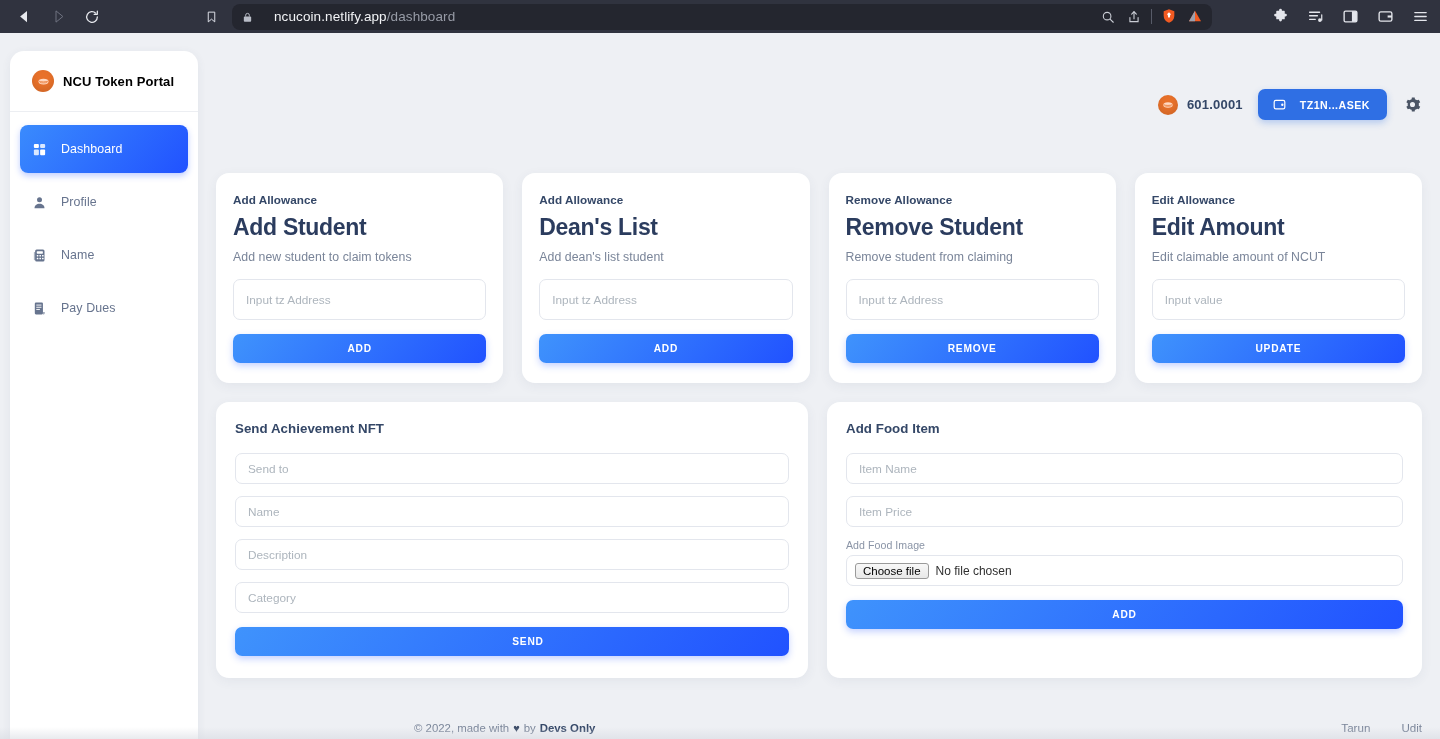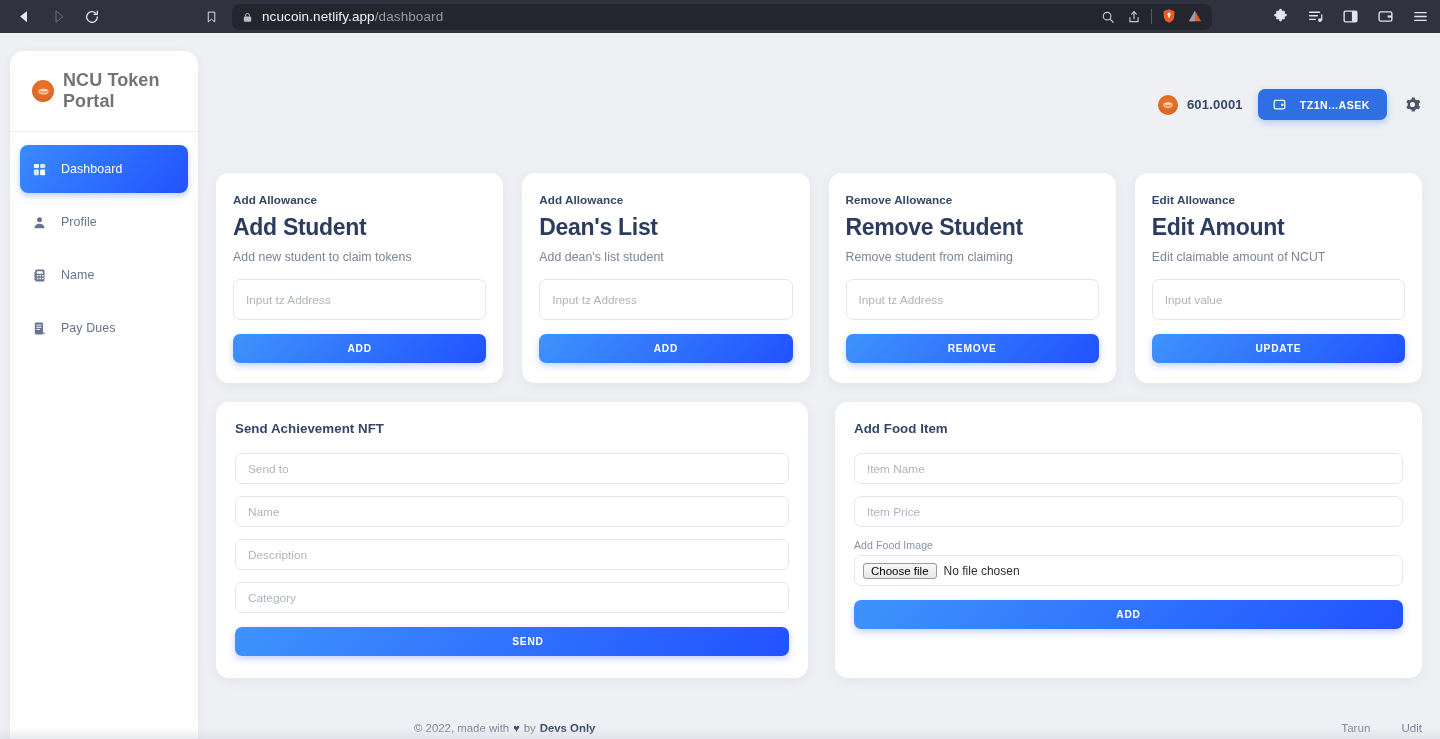--- a/index.html
+++ b/index.html
@@ -35,21 +35,21 @@
   }
   .bookmark-ico { width: 22px; height: 22px; display:flex; align-items:center; justify-content:center; color:#dfe2e9; flex: 0 0 auto;}
   .urlbar {
     flex: 1;
     height: 26px;
     background: #24262f;
     border-radius: 8px;
     display: flex;
     align-items: center;
     padding: 0 8px 0 10px;
-    gap: 8px;
+    gap: 20px;
     min-width: 0;
   }
   .lock-ico { color: #b9bdc7; width:12px; height:14px; flex:0 0 auto; }
   .url-text {
     flex: 1;
     font-size: 13.5px;
     color: #f2f3f6;
     white-space: nowrap;
     overflow: hidden;
     letter-spacing: .1px;
@@ -91,21 +91,21 @@
   }
   .brand-logo {
     width: 22px; height: 22px; border-radius: 50%;
     background: #e8712a;
     display: flex; align-items: center; justify-content: center;
     flex: 0 0 auto;
     box-shadow: inset 0 -3px 6px rgba(0,0,0,.10);
   }
   .brand-logo svg { display:block; }
   .brand-text {
-    font-size: 18px; font-weight: bold; color: #737373; letter-spacing: .1px;
+    font-size: 13px; font-weight: bold; color: #000000; letter-spacing: .1px;
   }
   .nav { padding: 13px 10px 0 10px; }
   .nav-item {
     display: flex; align-items: center; gap: 13px;
     height: 48px;
     padding-left: 11px;
     border-radius: 8px;
     margin-bottom: 5px;
     cursor: pointer;
   }
@@ -191,21 +191,21 @@
     background: linear-gradient(310deg, #2152ff, #3f93fc);
     color: #fff;
     font-size: 10.2px;
     font-weight: bold;
     letter-spacing: .8px;
     cursor: pointer;
     box-shadow: 0 3px 7px rgba(33,82,255,.26);
     font-family: "Liberation Sans", sans-serif;
   }
 
-  .row2 { display: flex; gap: 27px; margin-top: 19px; }
+  .row2 { display: flex; gap: 19px; margin-top: 19px; }
   .card.big { padding: 19px 19px 22px 19px; }
   .card.big.nft { width: 592px; }
   .card.big.food { flex: 1; }
   .big-title { font-size: 13.3px; font-weight: bold; color: #344767; letter-spacing: .05px;}
   .big-fields { margin-top: 17px; }
   .big-fields .field { height: 31px; margin-top: 0; margin-bottom: 12px; }
   .file-label { font-size: 10.6px; color: #8a94a6; margin-bottom: 4px; letter-spacing: .05px;}
   .file-box {
     width: 100%; height: 31px;
     border: 1px solid #e3e6ed;

